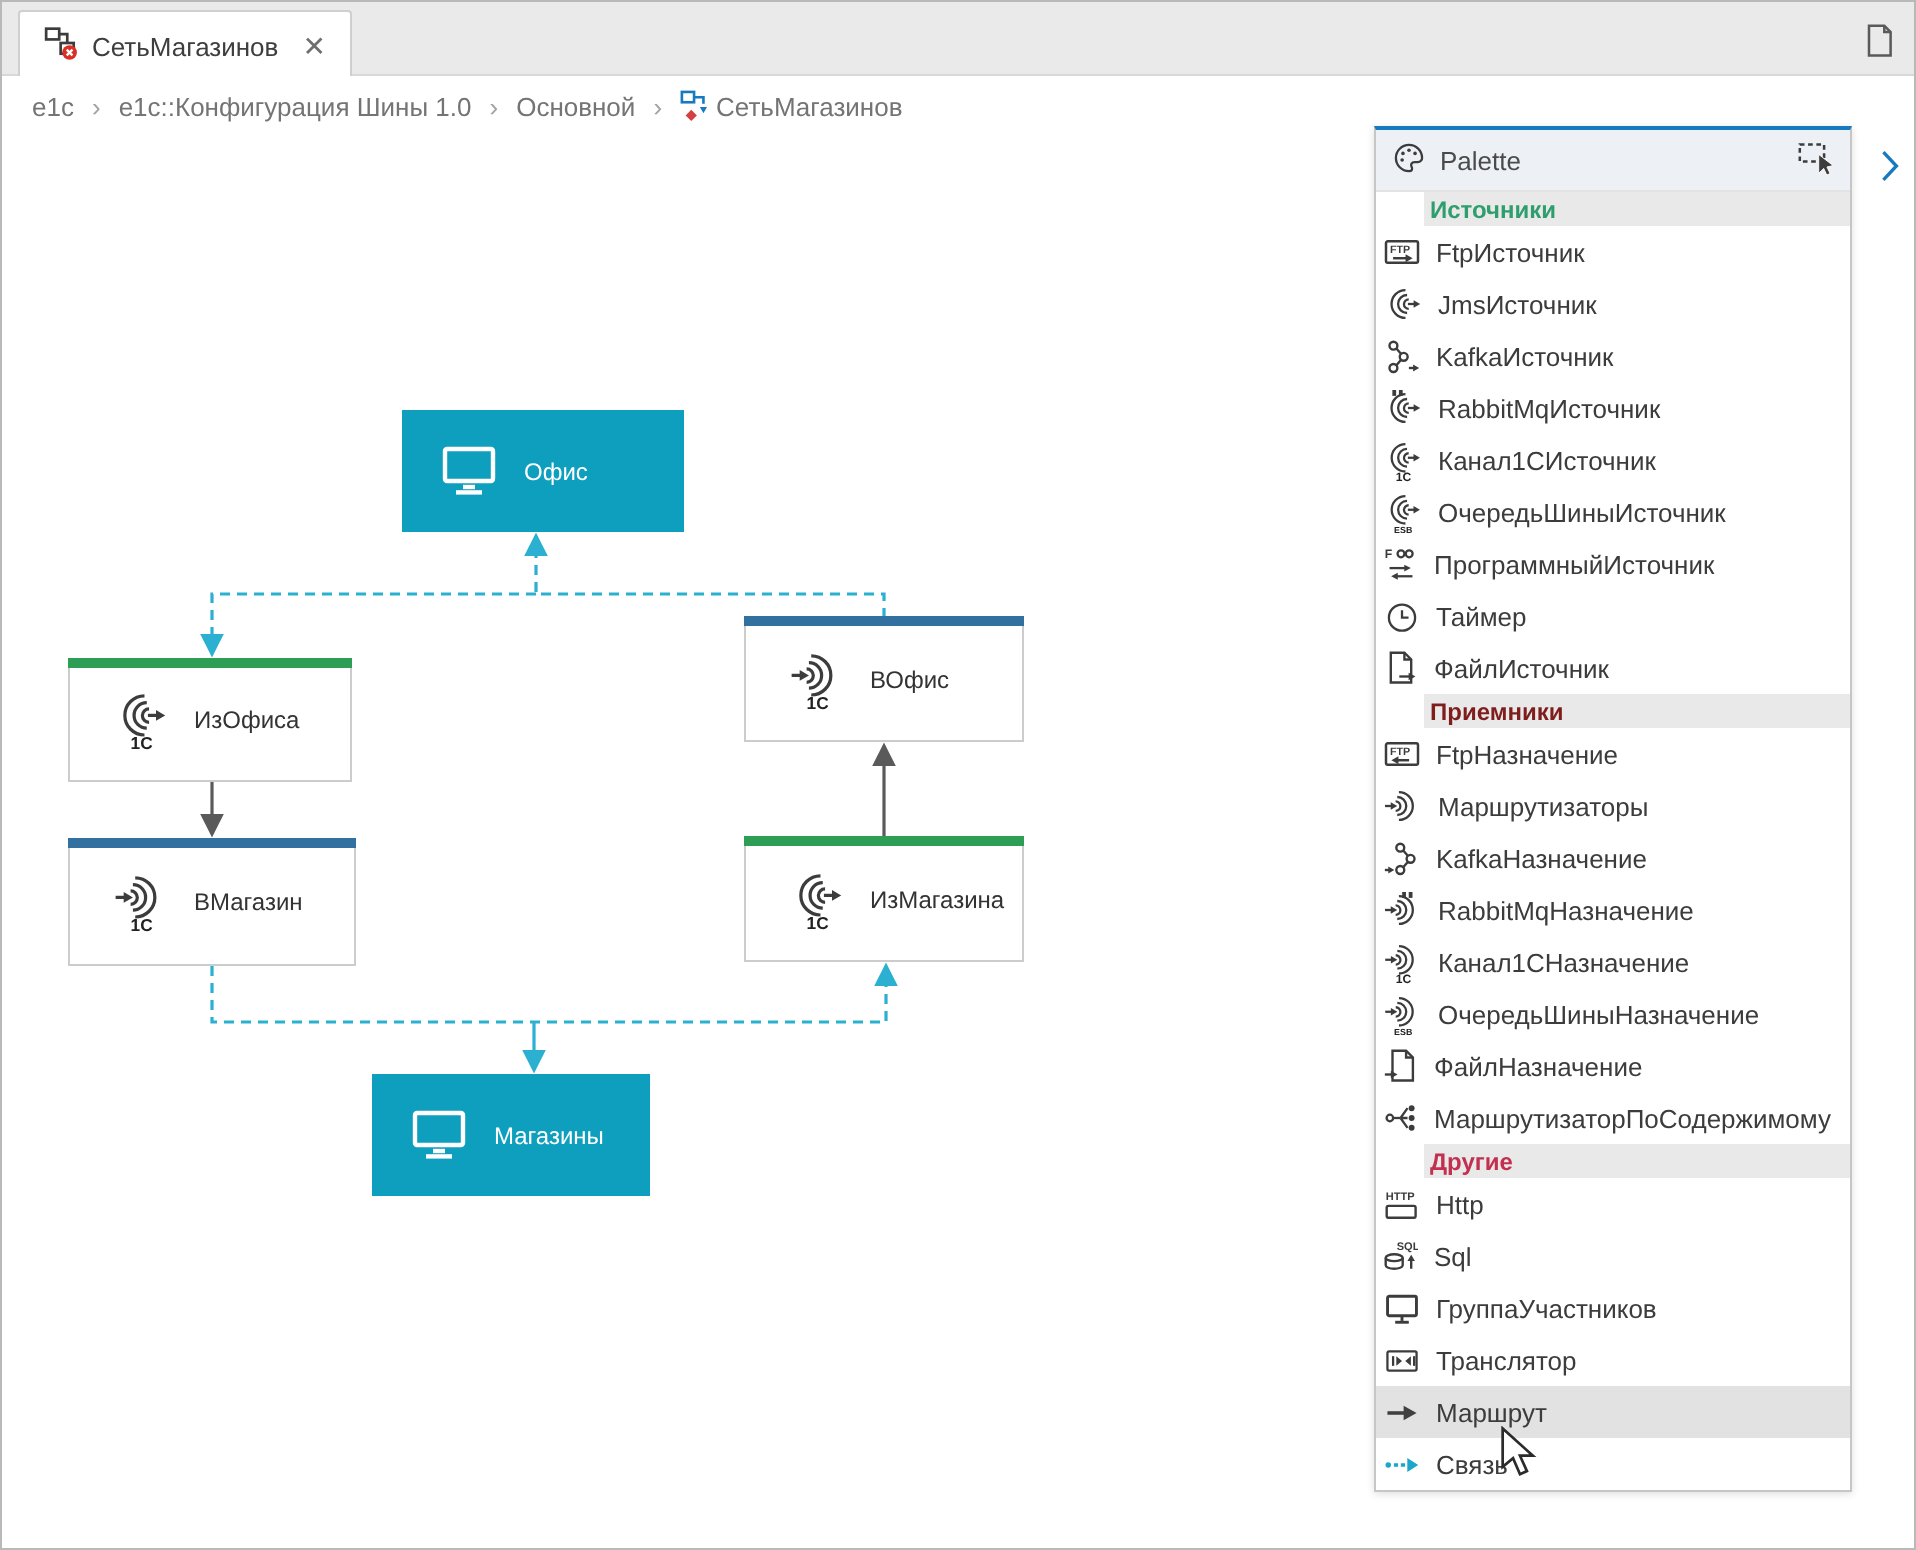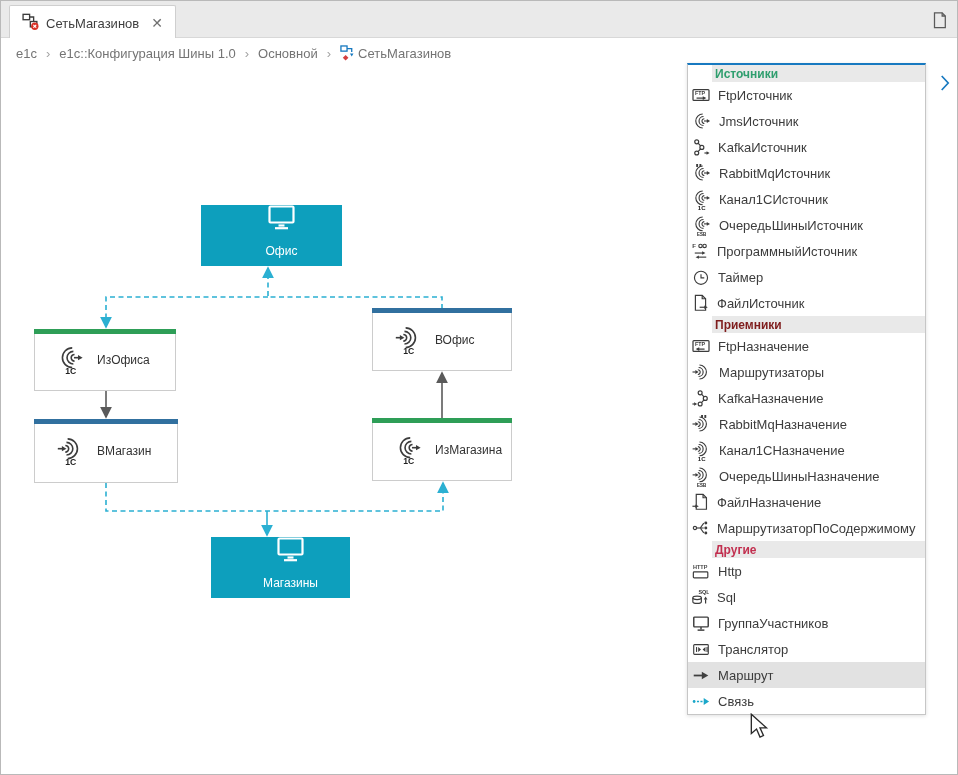--- a/index.html
+++ b/index.html
@@ -15,21 +15,21 @@
   .tb-right{position:absolute;right:9px;top:10px;}
   
   .breadcrumb{position:absolute;left:0;top:37px;width:680px;height:30px;display:flex;align-items:center;
               padding-left:15px;gap:9px;font-size:13px;color:#747474;box-sizing:border-box;background:#fff;z-index:1;}
   .crumb{display:flex;align-items:center;gap:3px;white-space:nowrap;}
   .sep{color:#a3a3a3;font-size:13px;}
   
   .stage{position:absolute;inset:0;}
   svg.edges{position:absolute;left:0;top:0;}
   .node{position:absolute;box-sizing:border-box;display:flex;align-items:center;font-size:12px;}
-  .node.participant{color:#fff;padding-left:20px;gap:14px;flex-direction:column;}
+  .node.participant{color:#fff;padding-left:20px;gap:14px;}
   .node.channel{background:#fff;border:1px solid #ccc;color:#333;padding-left:22px;gap:13px;}
   .node .accent{position:absolute;left:-1px;right:-1px;top:-1px;height:5px;}
   .node .nlabel{position:relative;}
   
   .palette{position:absolute;left:686px;top:62px;width:239px;background:#fff;border:1px solid #c6c6c6;
            border-top:2px solid #1779c0;box-shadow:0 1px 4px rgba(0,0,0,.13);box-sizing:border-box;z-index:3;}
   .phead{height:30px;background:#edf1f6;display:flex;align-items:center;gap:7px;padding:0 8px;
          font-size:13px;color:#4a4a4a;border-bottom:1px solid #e3e3e3;}
   .phead .spacer{flex:1;}
   .pband{height:17px;background:#e9e9e9;font-size:12px;font-weight:bold;display:flex;align-items:center;padding-left:3px;margin-left:24px;}
@@ -170,34 +170,53 @@
               <path d="M13 2.5 A8.5 8.5 0 1 0 13 19.5"></path>
               <path d="M14 5.5 A5.5 5.5 0 1 0 14 16.5"></path>
               <path d="M15 8.2 A2.9 2.9 0 1 0 15 14"></path>
               <path d="M14.5 11 h4"></path>
               <path d="M18 8.7 L22 11 L18 13.3 Z" fill="#3c3c3c" stroke="none"></path>
               <text x="7" y="25.5" font-size="7.5" font-weight="bold" fill="#222" stroke="none">1С</text>
             </svg>
           </span>
           <span class="nlabel">ИзМагазина</span>
         </div>
-        <div class="node participant" style="left: 210px; top: 536px; width: 139px; height: 61px; background: rgb(13, 159, 189);">
+        <div class="node participant" style="left: 185px; top: 536px; width: 139px; height: 61px; background: rgb(13, 159, 189);">
           <span style="display: inline-flex;">
             <svg width="27" height="25" viewBox="0 0 27 25" fill="none" stroke="#ffffff" stroke-width="2.2">
               <rect x="1.5" y="1.5" width="24" height="16" rx="1"></rect>
               <path d="M10.5 20.5 h6"></path>
               <path d="M7 23.2 h13"></path>
             </svg>
           </span>
           <span class="nlabel">Магазины</span>
         </div>
       </div>
   </div>
 
   <div class="palette">
+    <div class="phead">
+      <span id="palette-icon-slot"><span style="display: inline-flex;">
+            <svg width="17" height="18" viewBox="0 0 20 22" fill="none" stroke="#3c3c3c" stroke-width="1.4">
+              <path d="M10 3 a8 8 0 1 0 0 16 c1.8 0 2.4-1.2 1.6-2.6 -0.8-1.4 0-2.9 1.8-2.9 h2 a2.6 2.6 0 0 0 2.6-2.7 A8 8 0 0 0 10 3 Z"></path>
+              <circle cx="6.3" cy="8.2" r="1.1" fill="#3c3c3c" stroke="none"></circle>
+              <circle cx="10" cy="6.3" r="1.1" fill="#3c3c3c" stroke="none"></circle>
+              <circle cx="13.7" cy="8.2" r="1.1" fill="#3c3c3c" stroke="none"></circle>
+              <circle cx="5.8" cy="12.2" r="1.1" fill="#3c3c3c" stroke="none"></circle>
+            </svg>
+          </span></span>
+      <span>Palette</span>
+      <span class="spacer"></span>
+      <span id="marquee-icon-slot"><span style="display: inline-flex;">
+            <svg width="18" height="18" viewBox="0 0 20 20" fill="none" stroke="#3c3c3c" stroke-width="1.4">
+              <rect x="1" y="2.5" width="13.5" height="9.5" stroke-dasharray="2.6 2"></rect>
+              <path d="M11.5 8 L11.5 18.5 L14.3 15.8 L16 19.5 L17.8 18.6 L16.1 15 L19.5 14.2 Z" fill="#3c3c3c" stroke="#fff" stroke-width="0.5"></path>
+            </svg>
+          </span></span>
+    </div>
     <div id="palette-body">
         <div class="pband" style="color: rgb(47, 158, 110);">Источники</div>
         <div class="pitem">
           <span style="display: inline-flex;">
             <svg width="18" height="16" viewBox="0 0 20 18" fill="none" stroke="#3c3c3c" stroke-width="1.4">
               <rect x="1" y="3" width="18" height="12" rx="1"></rect>
               <text x="3.2" y="9.5" font-size="6" font-weight="bold" fill="#3c3c3c" stroke="none">FTP</text>
               <path d="M5 12.5 h8"></path>
               <path d="M12 10.3 L16 12.5 L12 14.7 Z" fill="#3c3c3c" stroke="none"></path>
             </svg>

